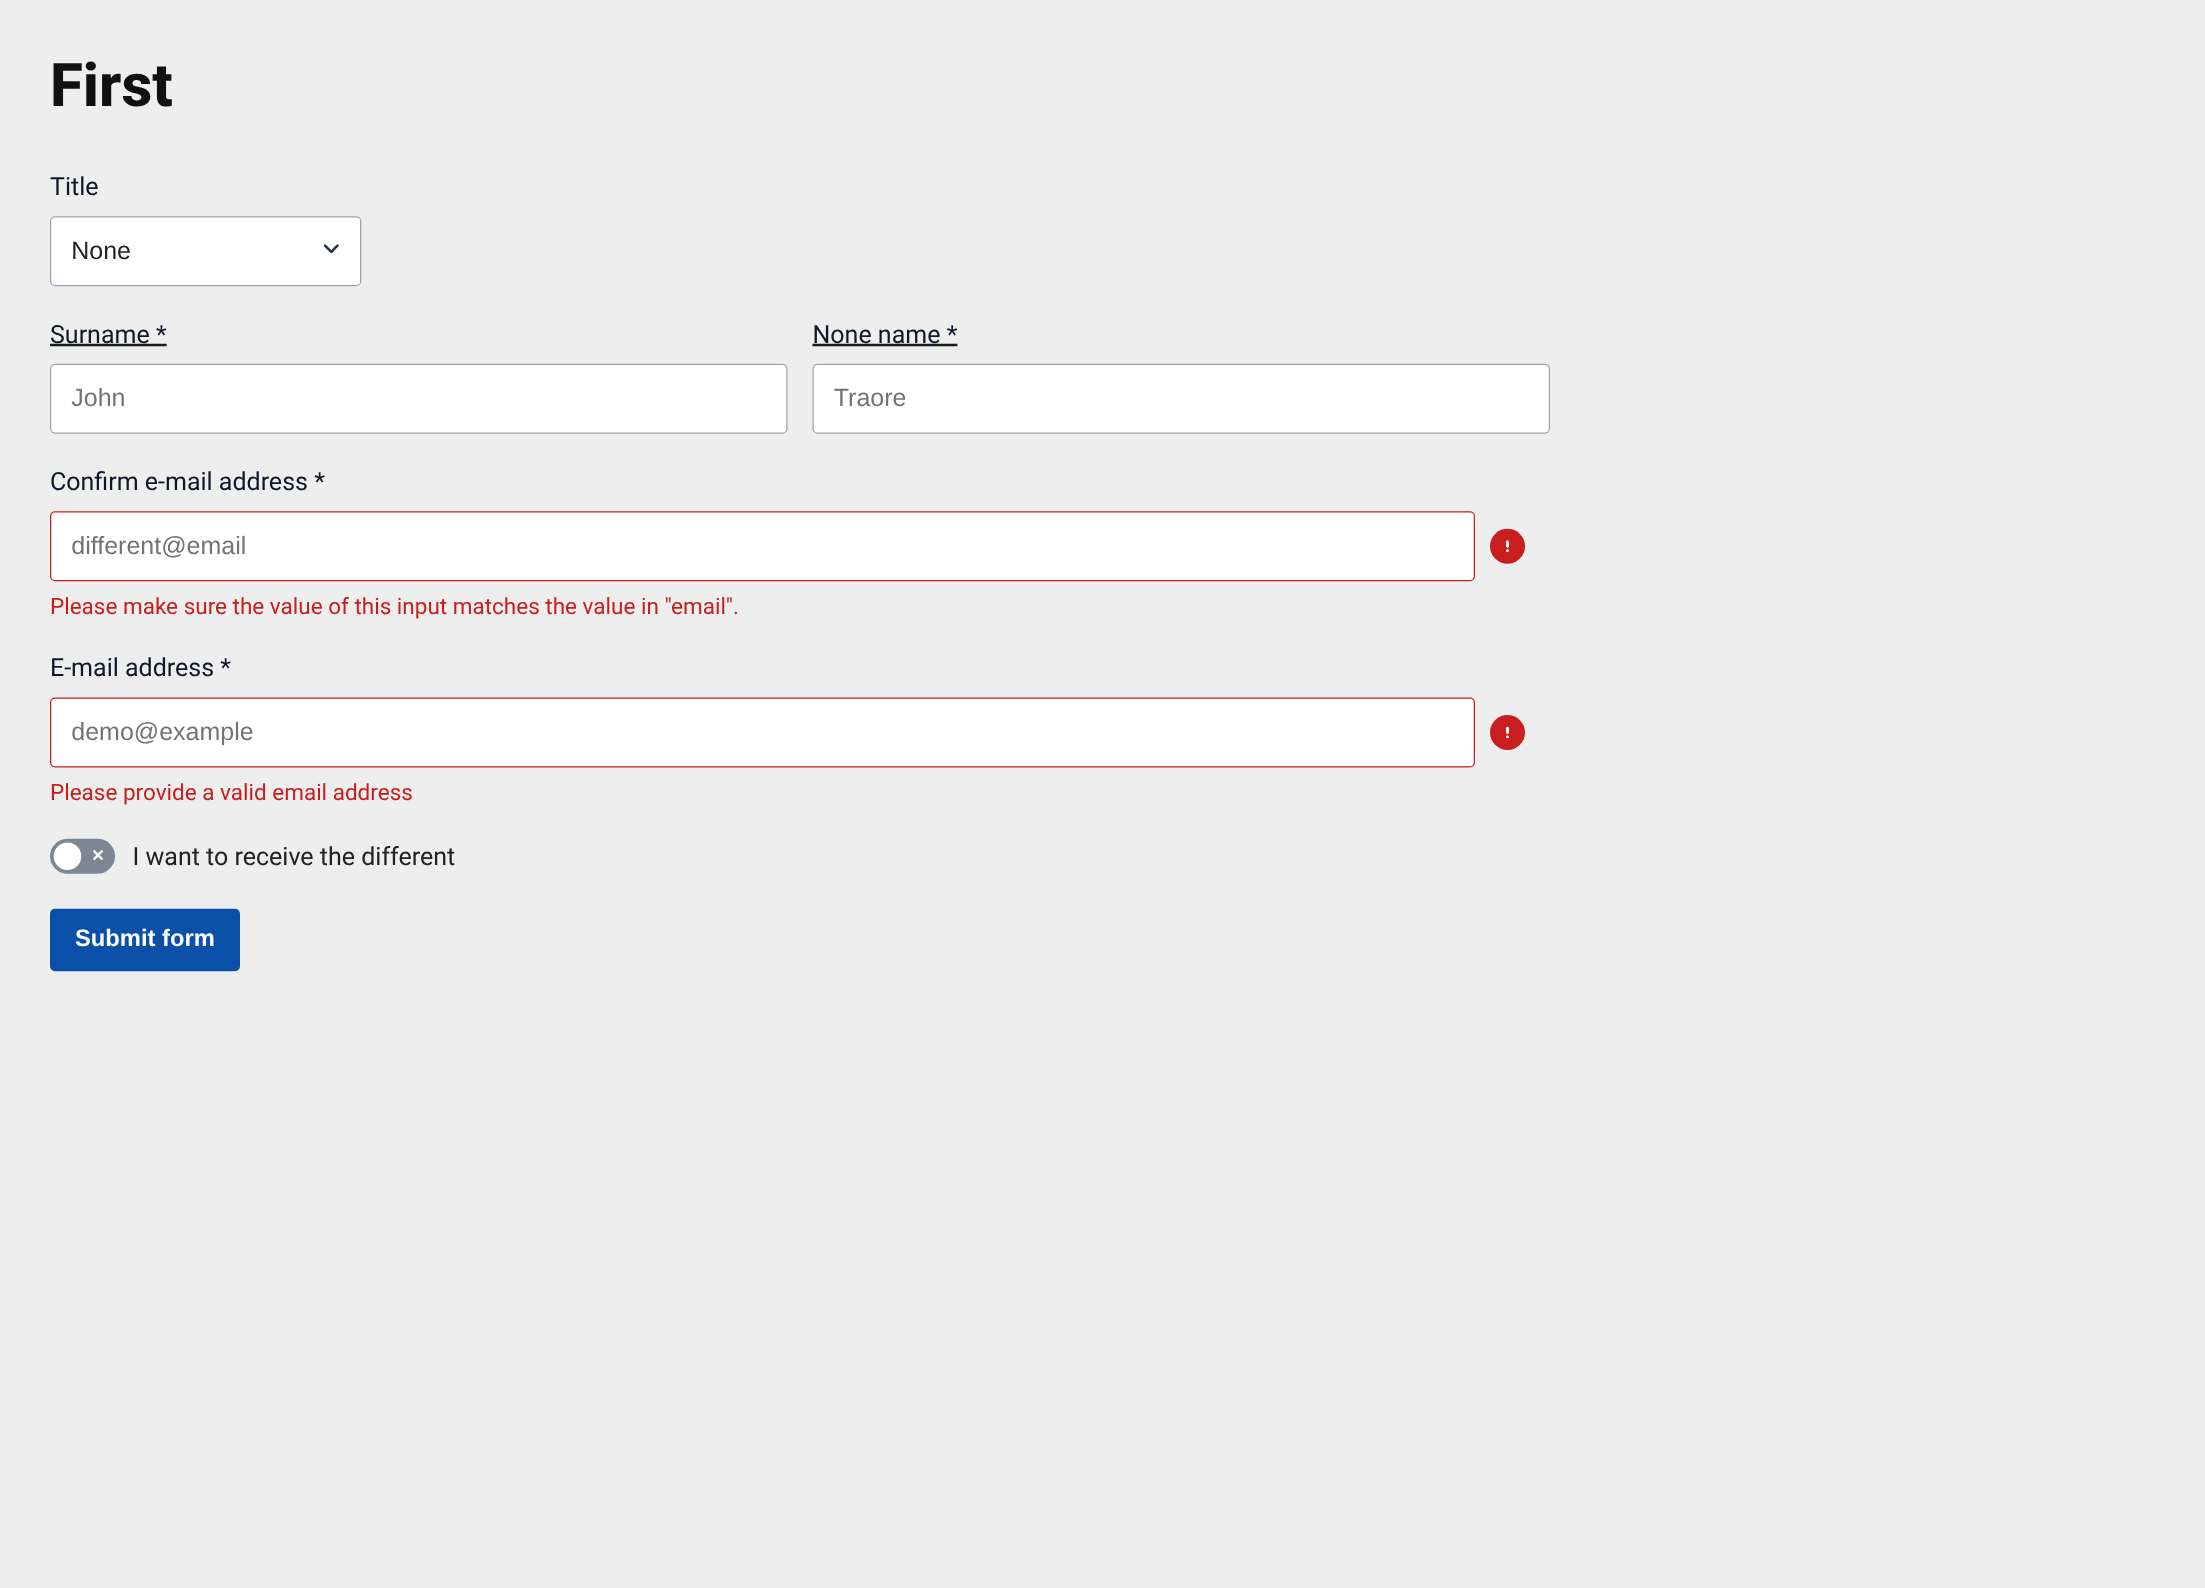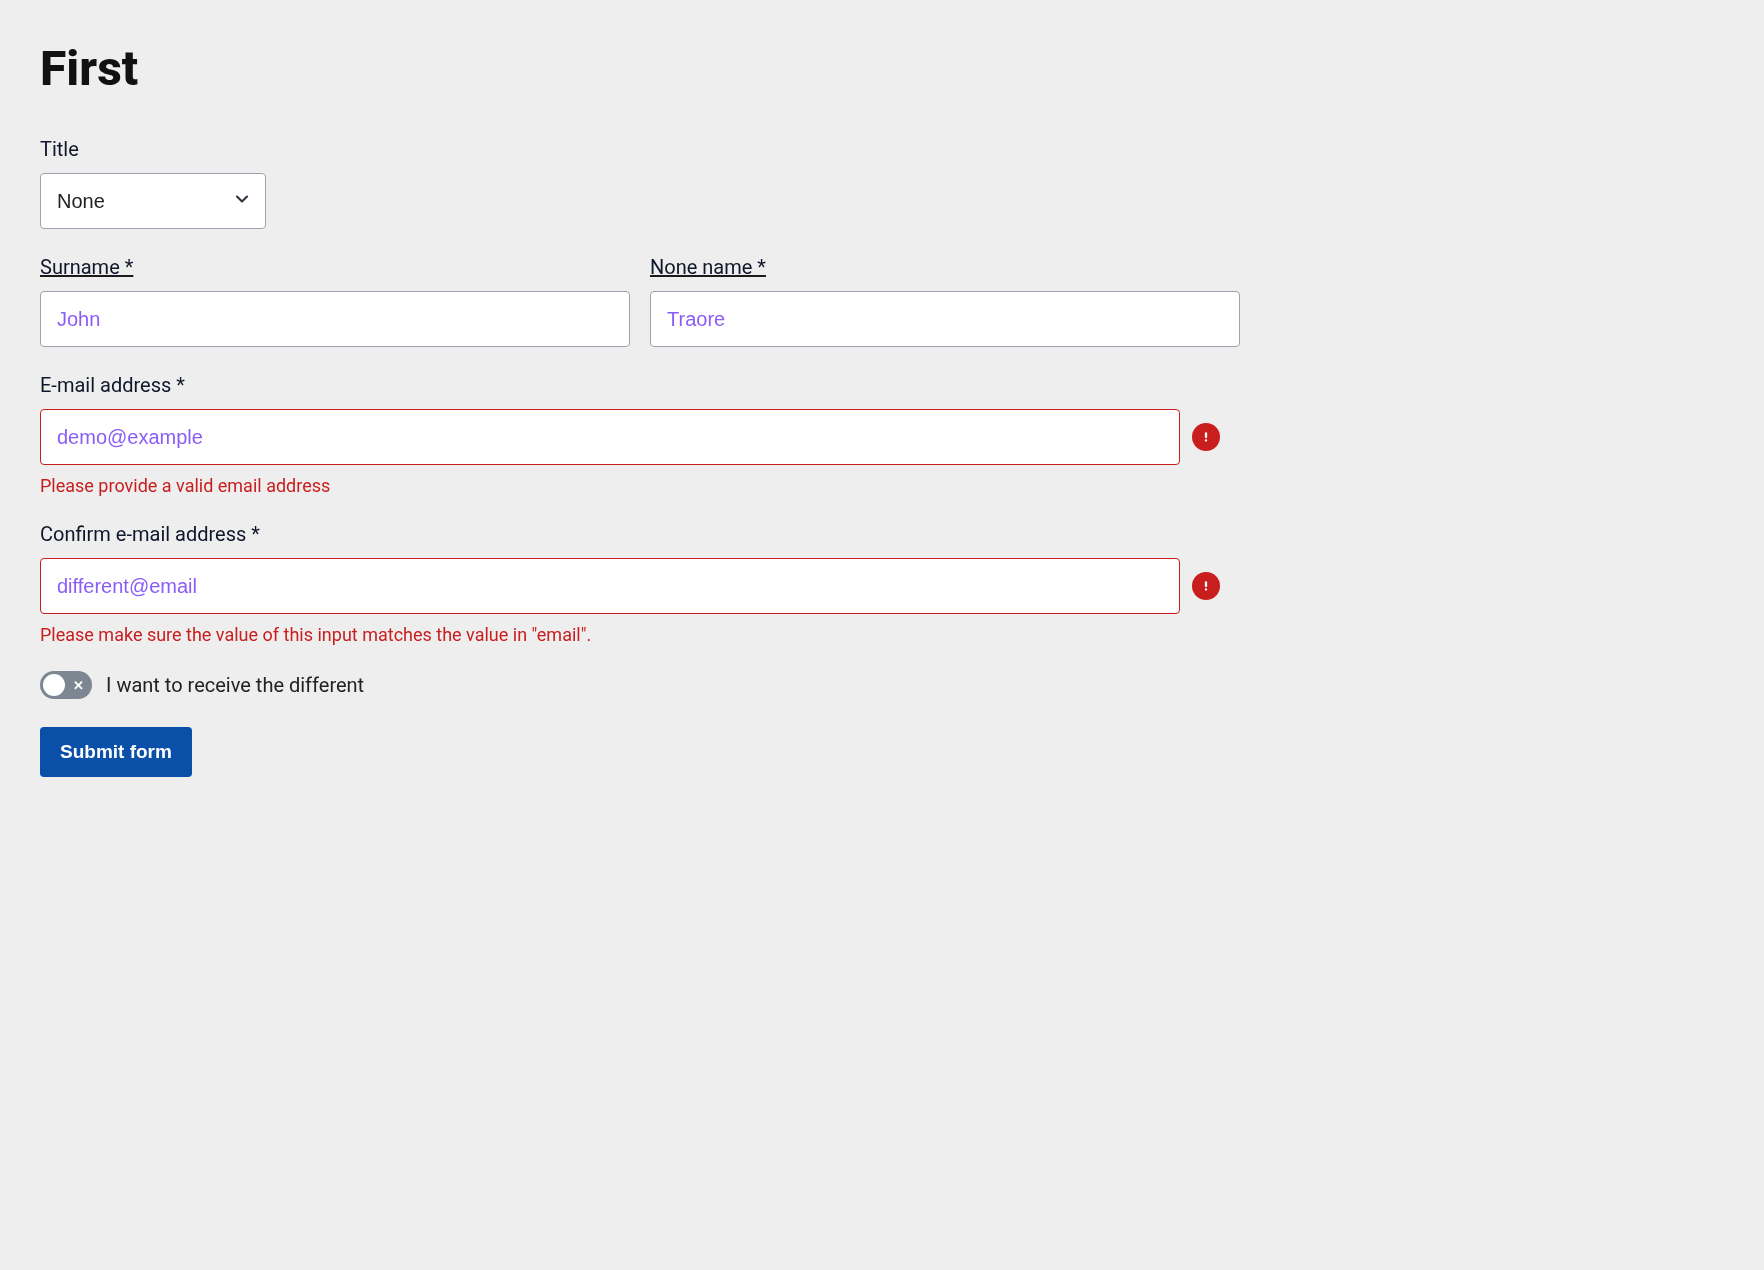--- a/index.html
+++ b/index.html
@@ -21,21 +21,21 @@
     .row .field { flex: 1; }
     label.field-label {
       display: block;
       font-size: 20px;
       color: #0f172a;
       margin-bottom: 12px;
     }
     .select-wrap {
       position: relative;
       display: inline-block;
-      width: 226px;
+      width: 249px;
     }
     select {
       width: 100%;
       height: 56px;
       padding: 0 44px 0 16px;
       font-size: 20px;
       border: 1px solid #9aa4b0;
       border-radius: 4px;
       background: #fff;
       appearance: none;
@@ -51,21 +51,21 @@
     }
     .input-row { position: relative; display: flex; align-items: center; }
     input[type=text] {
       width: 100%;
       height: 56px;
       padding: 0 16px;
       font-size: 20px;
       border: 1px solid #9aa4b0;
       border-radius: 4px;
       background: #fff;
-      color: #8b5cf6;
+      color: #737373;
     }
     input.error {
       border: 1.5px solid #c81e1e;
     }
     .error-icon {
       margin-left: 12px;
       width: 28px;
       height: 28px;
       border-radius: 50%;
       background: #c81e1e;
@@ -152,47 +152,47 @@
       <label class="field-label">Surname *</label>
       <input type="text" value="John" style="">
     </div>
     <div class="field">
       <label class="field-label">None name *</label>
       <input type="text" value="Traore" style="">
     </div>
   </div>
 
   <div class="field email-field">
+    <label class="field-label">Confirm e-mail address *</label>
+    <div class="input-row">
+      <input type="text" class="error" value="different@email" style="">
+      <span class="error-icon">
+        <svg width="14" height="14" viewBox="0 0 24 24" fill="#fff">
+            <circle cx="12" cy="18" r="2"></circle>
+            <rect x="10" y="4" width="4" height="10" rx="2"></rect>
+          </svg>
+      </span>
+    </div>
+    <div class="error-text">Please make sure the value of this input matches the value in "email".</div>
+  </div>
+
+  <div class="field email-field">
     <label class="field-label">E-mail address *</label>
     <div class="input-row">
       <input type="text" class="error" value="demo@example" style="">
       <span class="error-icon">
         <svg width="14" height="14" viewBox="0 0 24 24" fill="#fff">
             <circle cx="12" cy="18" r="2"></circle>
             <rect x="10" y="4" width="4" height="10" rx="2"></rect>
           </svg>
       </span>
     </div>
     <div class="error-text">Please provide a valid email address</div>
   </div>
 
-  <div class="field email-field">
-    <label class="field-label">Confirm e-mail address *</label>
-    <div class="input-row">
-      <input type="text" class="error" value="different@email" style="">
-      <span class="error-icon">
-        <svg width="14" height="14" viewBox="0 0 24 24" fill="#fff">
-            <circle cx="12" cy="18" r="2"></circle>
-            <rect x="10" y="4" width="4" height="10" rx="2"></rect>
-          </svg>
-      </span>
-    </div>
-    <div class="error-text">Please make sure the value of this input matches the value in "email".</div>
-  </div>
-
   <div class="toggle-row">
     <div class="toggle">
       <div class="toggle-knob"></div>
       <span class="toggle-x">✕</span>
     </div>
     <span class="toggle-label">I want to receive the different</span>
   </div>
 
   <button class="submit-btn">Submit form</button>
 </div>

